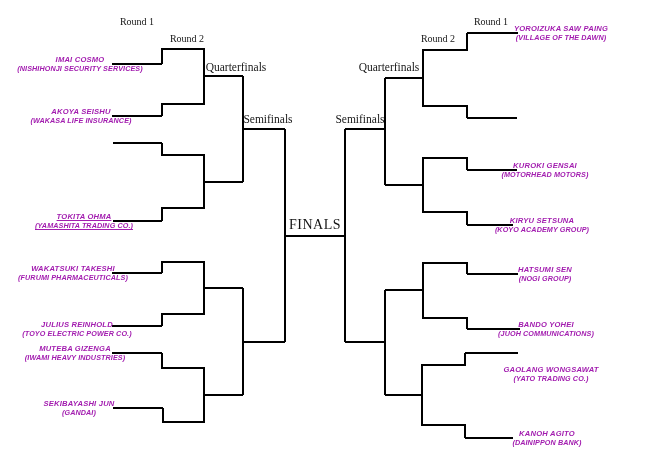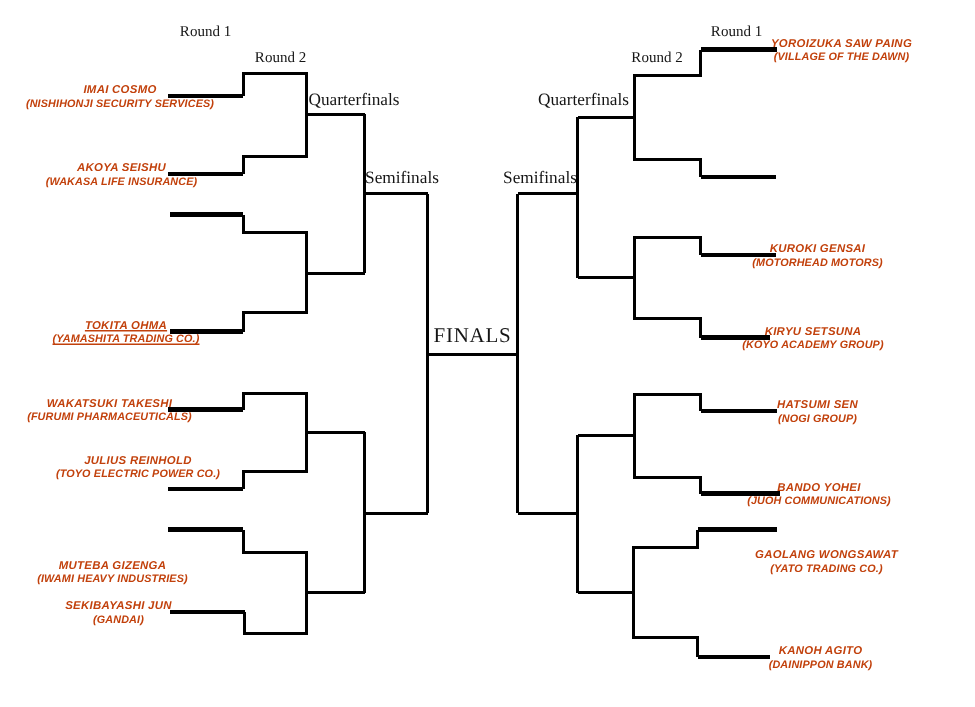--- a/index.html
+++ b/index.html
@@ -1,20 +1,20 @@
 <!DOCTYPE html>
 <html><head>
 <meta charset="utf-8">
 <style>
   html,body{margin:0;padding:0;background:#fff;}
   #stage{position:relative;width:650px;height:471px;background:#ffffff;overflow:hidden;
          font-family:"Liberation Sans",sans-serif;}
   svg.lines{position:absolute;left:0;top:0;}
   .fighter{position:absolute;transform:translateX(-50%);text-align:center;white-space:nowrap;
-           color:#c2410c;font-style:italic;font-weight:bold;}
+           color:#a21caf;font-style:italic;font-weight:bold;}
   .fighter .n{font-size:7.6px;line-height:9px;letter-spacing:.2px;}
   .fighter .a{font-size:7.2px;line-height:9px;letter-spacing:.1px;}
   .rlabel{position:absolute;transform:translateX(-50%);white-space:nowrap;
           font-family:"Liberation Serif",serif;color:#151515;}
   .rl-round{font-size:10px;text-align:center;}
   .rl-mid{font-size:11.5px;}
   .rl-finals{font-size:14px;font-weight:normal;letter-spacing:.5px;}
 </style>
 </head>
 <body>
@@ -97,25 +97,25 @@
     <div class="a">(WAKASA LIFE INSURANCE)</div>
   </div>
   <div class="fighter" style="left:84px;top:212px;text-decoration:underline;">
     <div class="n">TOKITA OHMA</div>
     <div class="a">(YAMASHITA TRADING CO.)</div>
   </div>
   <div class="fighter" style="left:73px;top:264px;">
     <div class="n">WAKATSUKI TAKESHI</div>
     <div class="a">(FURUMI PHARMACEUTICALS)</div>
   </div>
-  <div class="fighter" style="left:77px;top:302px;margin-left:15px;">
+  <div class="fighter" style="left:77px;top:320px;">
     <div class="n">JULIUS REINHOLD</div>
     <div class="a">(TOYO ELECTRIC POWER CO.)</div>
   </div>
-  <div class="fighter" style="left:75px;top:344px;margin-top:28px;">
+  <div class="fighter" style="left:75px;top:344px;">
     <div class="n">MUTEBA GIZENGA</div>
     <div class="a">(IWAMI HEAVY INDUSTRIES)</div>
   </div>
   <div class="fighter" style="left:79px;top:399px;">
     <div class="n">SEKIBAYASHI JUN</div>
     <div class="a">(GANDAI)</div>
   </div>
 
   <div class="fighter" style="left:561px;top:24px;">
     <div class="n">YOROIZUKA SAW PAING</div>

